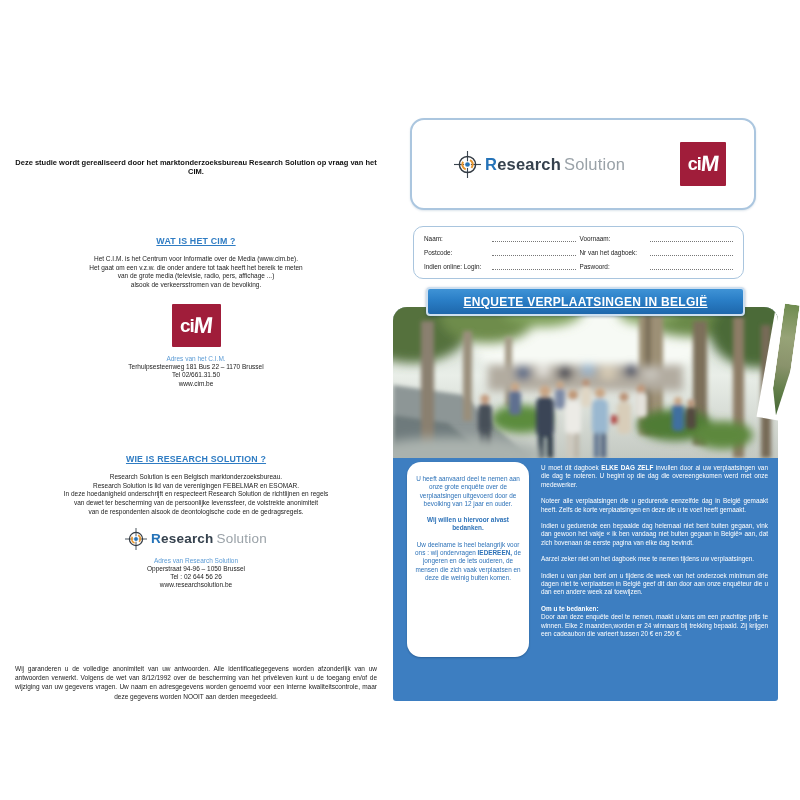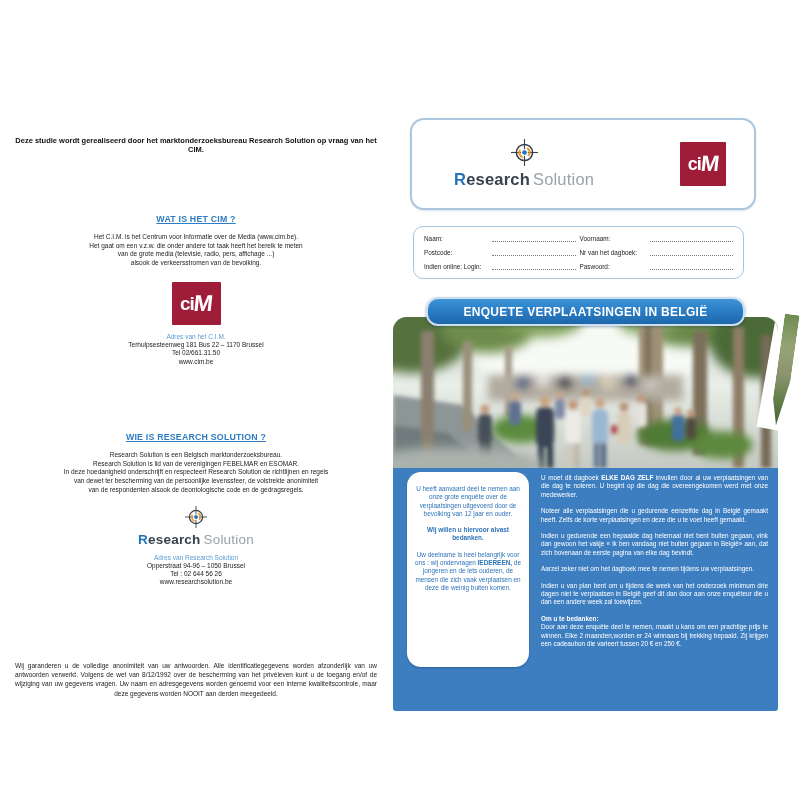--- a/index.html
+++ b/index.html
@@ -2,40 +2,40 @@
 <html><head>
 <meta charset="utf-8">
 <style>
   html,body{margin:0;padding:0;}
   body{
     width:800px;height:800px;background:#ffffff;position:relative;
     font-family:"Liberation Sans", sans-serif;color:#1a1a1a;
     -webkit-font-smoothing:antialiased;
   }
   
-  .page-left{position:absolute;left:15px;top:136px;width:362px;}
+  .page-left{position:absolute;left:15px;top:158px;width:362px;}
   .intro{font-size:7.5px;font-weight:bold;text-align:center;line-height:9px;color:#111;}
   .sec-heading{
     margin-top:60px;text-align:center;font-size:8.8px;font-weight:bold;
     color:#2f7cc3;text-decoration:underline;letter-spacing:.2px;
   }
   .sec-heading.second{margin-top:66px;}
   .body-lines{margin-top:9px;text-align:center;font-size:6.5px;line-height:8.7px;color:#222;}
   .cim-logo{
     width:49px;height:43px;background:#a01d3a;margin:14px auto 0;
     display:flex;align-items:center;justify-content:center;border-radius:1px;
   }
   .cim-logo .cim-txt{
     color:#fff;font-weight:bold;font-size:19px;letter-spacing:-1px;line-height:1;
     transform:translateY(-1px);
   }
   .cim-txt b{font-size:23px;font-weight:bold;display:inline-block;transform:skewX(-6deg) translateY(1px);}
   .addr{margin-top:8px;text-align:center;font-size:6.5px;line-height:8.3px;color:#222;}
   .addr .addr-title{color:#5b9bd5;}
-  .rs-logo{display:flex;align-items:center;justify-content:center;margin-top:11px;gap:4px;flex-direction:column;}
+  .rs-logo{display:flex;align-items:center;justify-content:center;margin-top:11px;gap:4px;}
   .rs-logo svg{display:block;}
   .rs-words{font-size:13.5px;letter-spacing:.2px;}
   .rs-words .r{color:#2573b8;font-weight:bold;}
   .rs-words .esearch{color:#36424e;font-weight:bold;}
   .rs-words .solution{color:#9aa2a8;font-weight:normal;margin-left:3px;}
   .privacy{
     margin-top:74px;font-size:6.5px;line-height:9.3px;color:#222;
     text-align:justify;text-align-last:center;
   }
   
@@ -49,26 +49,27 @@
   .cim-logo.small{width:46px;height:44px;margin:0;}
   .cim-logo.small .cim-txt{font-size:18px;}
   .cim-logo.small .cim-txt b{font-size:22px;}
   .form-box{
     margin:16px 34px 0 20px;border:1.5px solid #a9c5de;border-radius:10px;
     padding:7px 10px 8px;display:grid;grid-template-columns:64px 1fr 66px 1fr;
     row-gap:6px;column-gap:4px;font-size:6.4px;color:#222;align-items:end;
   }
   .dotline{border-bottom:1px dotted #777;height:7px;}
   .banner{
-    position:relative;z-index:3;margin:18px auto 0;width:315px;height:25px;
-    border-radius:12px;border:2px solid #cddff0;
+    position:relative;z-index:3;margin:8px auto 0;width:315px;height:25px;
+    border-radius:4px;border:2px solid #cddff0;
     background:linear-gradient(180deg,#3f93d6 0%,#2a7ec6 45%,#1e67ab 100%);
     display:flex;align-items:center;justify-content:center;
     color:#fff;font-weight:bold;font-size:12px;letter-spacing:.3px;
     box-shadow:0 1px 3px rgba(0,40,80,.35);
+    text-decoration:underline;
   }
   .blue-panel{
     position:relative;margin-top:-9px;height:394px;background:#3d7ec1;
     border-radius:14px 14px 3px 3px;
   }
   .photo{
     position:absolute;top:0;left:0;right:0;height:151px;
     border-radius:14px 14px 0 0;overflow:hidden;background:#cfd8cf;
   }
   .photo svg{display:block;width:100%;height:100%;}

